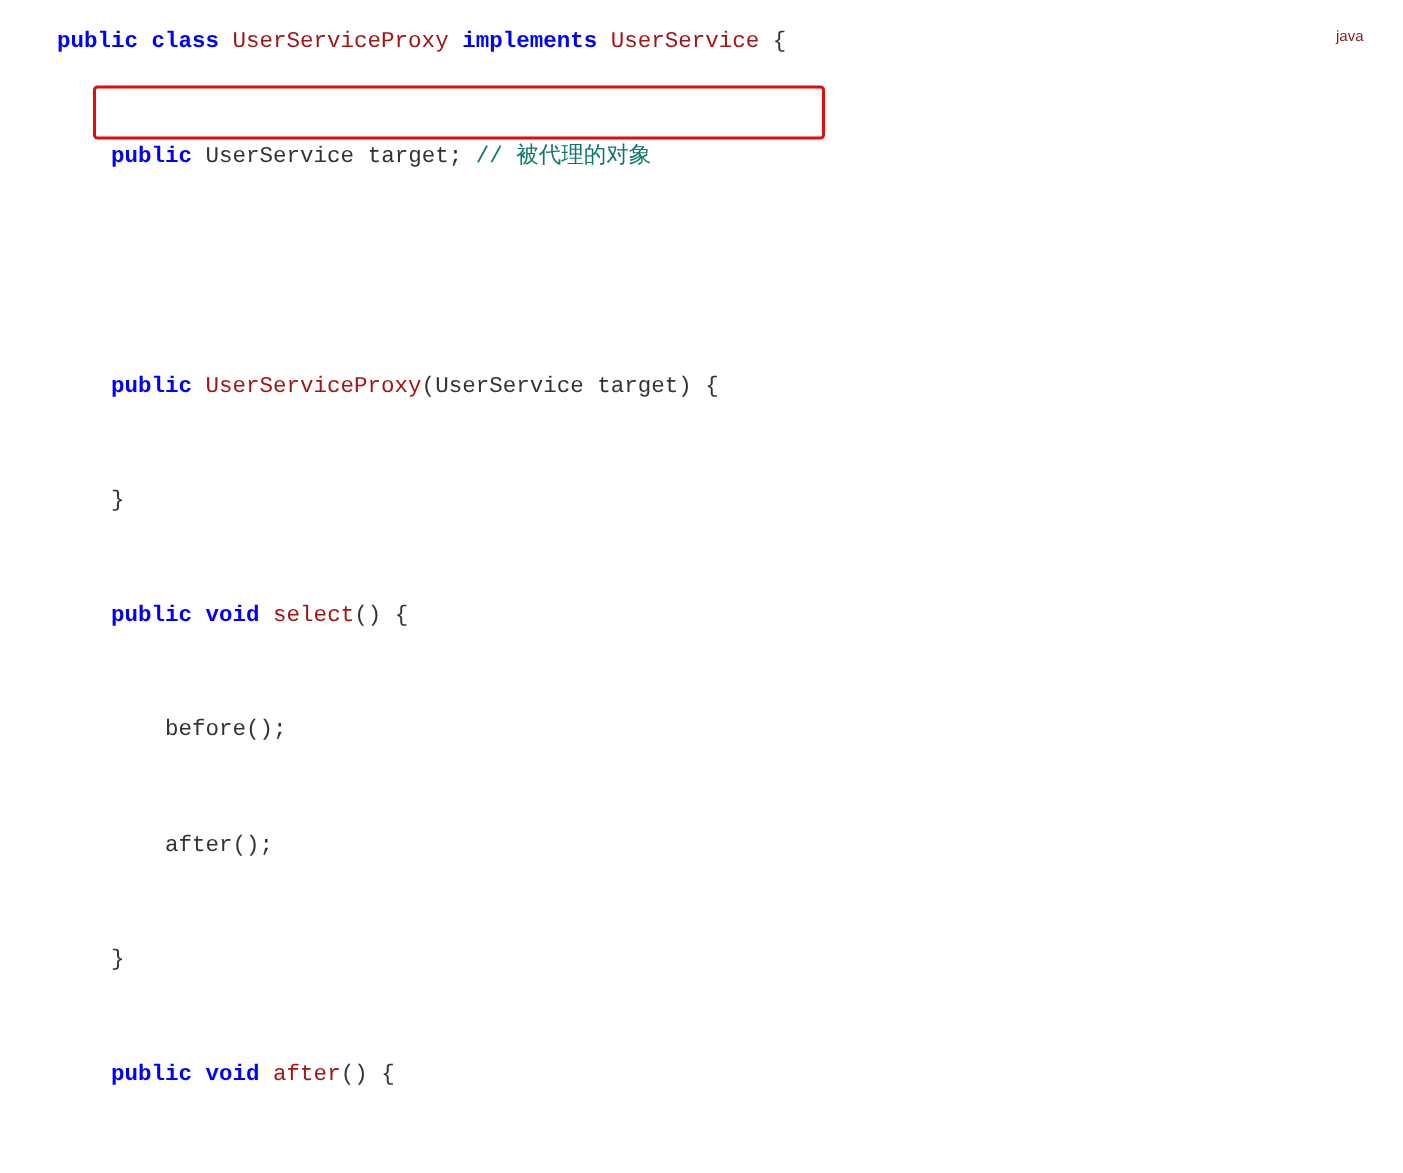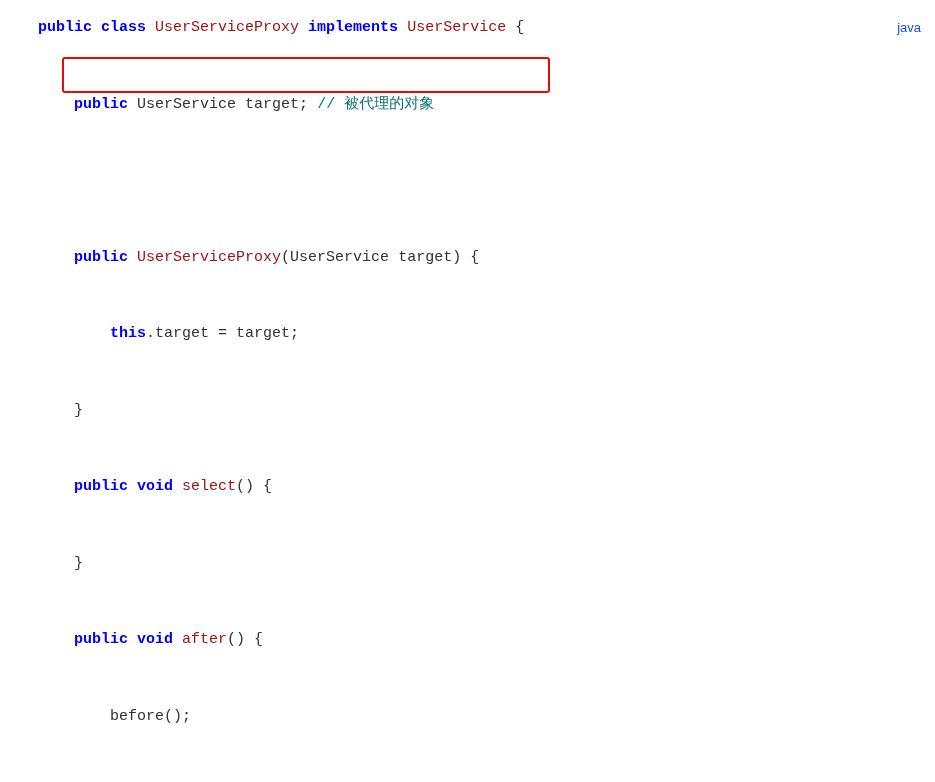--- a/index.html
+++ b/index.html
@@ -14,23 +14,23 @@
       height: 782px;
       position: relative;
     }
     .code-container {
       padding: 0 0 0 38px;
       position: relative;
     }
     .lang-label {
       position: absolute;
       top: 2px;
-      right: 14px;
-      color: #1d4ed8;
-      font-size: 13px;
+      right: 26px;
+      color: #7f1d1d;
+      font-size: 10px;
       font-family: sans-serif;
     }
     .highlight-box {
       position: absolute;
       border: 2px solid #e30c0c;
       border-radius: 3px;
       top: 45px;
       left: 62px;
       width: 484px;
       height: 32px;
@@ -56,23 +56,24 @@
 
 <div class="code-container">
   <span class="lang-label">java</span>
 
   <div class="highlight-box"></div>
 
   <pre><span class="code-line"><span class="kw-bold">public</span> <span class="kw-bold">class</span> <span class="type-def">UserServiceProxy</span> <span class="kw-bold">implements</span> <span class="type-def">UserService</span> <span class="plain">{</span></span>
 <span class="code-line">    <span class="kw-bold">public</span> <span class="plain">UserService</span> <span class="plain">target</span><span class="plain">; </span><span class="comment">// 被代理的对象</span></span>
 <span class="code-line"> </span>
 <span class="code-line">    <span class="kw-bold">public</span> <span class="method-def">UserServiceProxy</span><span class="plain">(</span><span class="plain">UserService</span> <span class="plain">target</span><span class="plain">) {</span></span>
-<span class="code-line">        <span class="kw-bold">this</span><span class="plain">.</span><span class="plain">target</span><span class="plain"> = </span><span class="plain">target</span><span class="plain">;</span></span>
 <span class="code-line">    <span class="plain">}</span></span>
 <span class="code-line">    <span class="kw-bold">public</span> <span class="kw-bold">void</span> <span class="method-def">select</span><span class="plain">() {</span></span>
+<span class="code-line">        <span class="plain">before</span><span class="plain">();</span></span>
+<span class="code-line">        <span class="plain">after</span><span class="plain">();</span></span>
 <span class="code-line">    <span class="plain">}</span></span>
 <span class="code-line">    <span class="kw-bold">public</span> <span class="kw-bold">void</span> <span class="method-def">after</span><span class="plain">() {</span></span>
 <span class="code-line">        <span class="plain">before</span><span class="plain">();</span></span>
 
 
 
 
 
 
 

